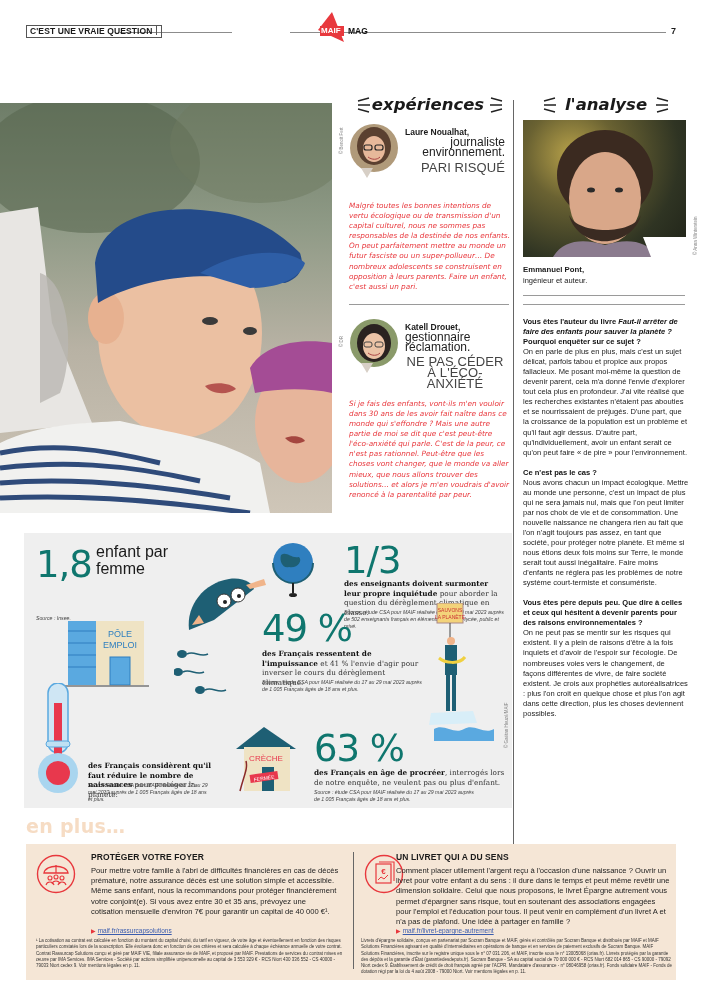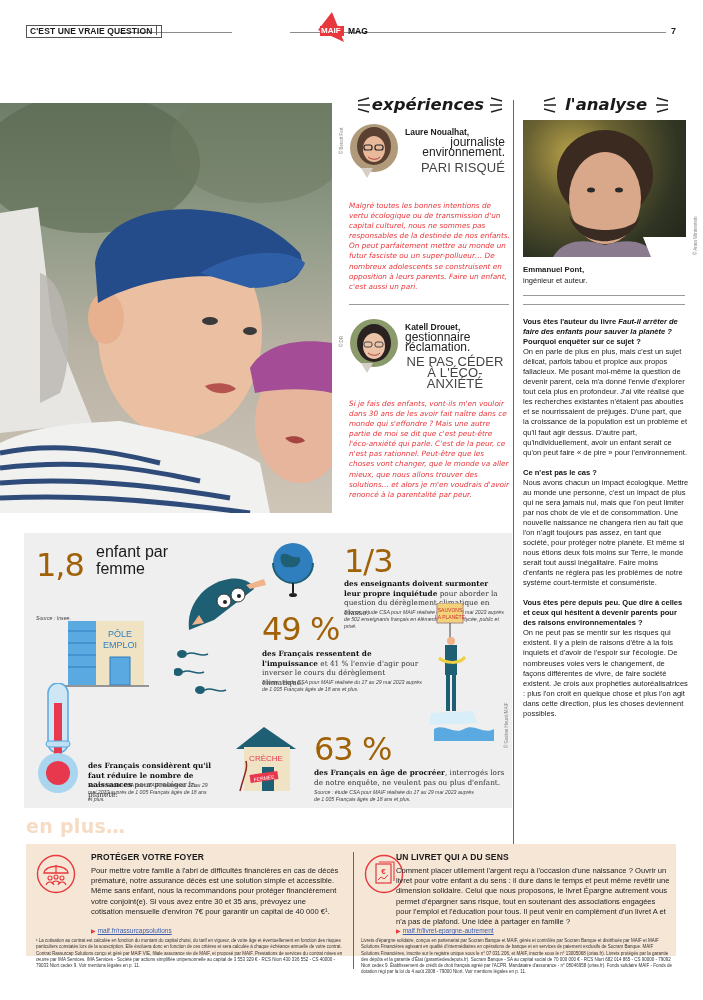--- a/index.html
+++ b/index.html
@@ -42,30 +42,30 @@
   .ana-name { font-size: 7.8px; font-weight: bold; margin-top: 8px; }
   .ana-role { font-size: 7.5px; margin-top: 2px; }
   .ana-quote { font-size: 13.5px; line-height: 14.5px; color: #e8383d; font-style: italic; margin-top: 10px; letter-spacing: -0.1px; }
   .ana-body { font-size: 7.55px; line-height: 10.05px; color: #222; margin-top: 12px; }
   .ana-body .q { font-weight: bold; color: #111; }
   .ana-body .q i { font-style: italic; }
   .ana-body p { margin-bottom: 10px; }
 
   
   .info { position: absolute; left: 24px; top: 533px; width: 488px; height: 275px; background: #efefef; overflow: hidden; }
-  .big { position: absolute; font-size: 32px; font-weight: normal; letter-spacing: -1px; color: #a16207; line-height: 40px; font-family: "DejaVu Sans", sans-serif; }
+  .big { position: absolute; font-size: 37px; font-weight: normal; letter-spacing: -1px; color: #0f766e; line-height: 40px; font-family: "DejaVu Sans", sans-serif; }
   .stat-text { position: absolute; font-family: "DejaVu Serif", serif; font-size: 7.3px; line-height: 9.6px; color: #333; }
   .stat-text b { color: #111; }
   .src { position: absolute; font-size: 5.2px; line-height: 7px; font-style: italic; color: #444; }
   .info svg { position: absolute; }
   .credit-info { position: absolute; left: 504px; top: 748px; font-size: 4.5px; color: #888; transform: rotate(-90deg); transform-origin: left top; white-space: nowrap; }
 
   
   .enplus { position: absolute; left: 26px; top: 815px; font-family: "DejaVu Sans", sans-serif; font-weight: bold; font-size: 19px; color: #f6dcc4; letter-spacing: 0.3px; }
-  .promo { position: absolute; left: 26px; top: 844px; width: 650px; height: 112px; background: #f5e6d6; }
+  .promo { position: absolute; left: 26px; top: 844px; width: 650px; height: 136px; background: #f5e6d6; }
   .promo-sep { position: absolute; left: 327px; top: 8px; width: 1px; height: 117px; background: #666; }
   .promo-icon { position: absolute; width: 40px; height: 40px; }
   .promo-title { position: absolute; font-size: 8.5px; font-weight: bold; letter-spacing: 0.1px; color: #1a1a1a; }
   .promo-body { position: absolute; font-size: 7.6px; line-height: 10.2px; color: #222; }
   .promo-link { position: absolute; font-size: 6.5px; color: #3a5cae; text-decoration: underline; }
   .promo-link::before { content: "▶ "; color: #e8383d; font-size: 6px; text-decoration: none; display: inline-block; margin-right: 2px; }
   .fine { position: absolute; font-size: 4.5px; line-height: 6.3px; color: #333; }
 </style>
 </head>
 <body>

